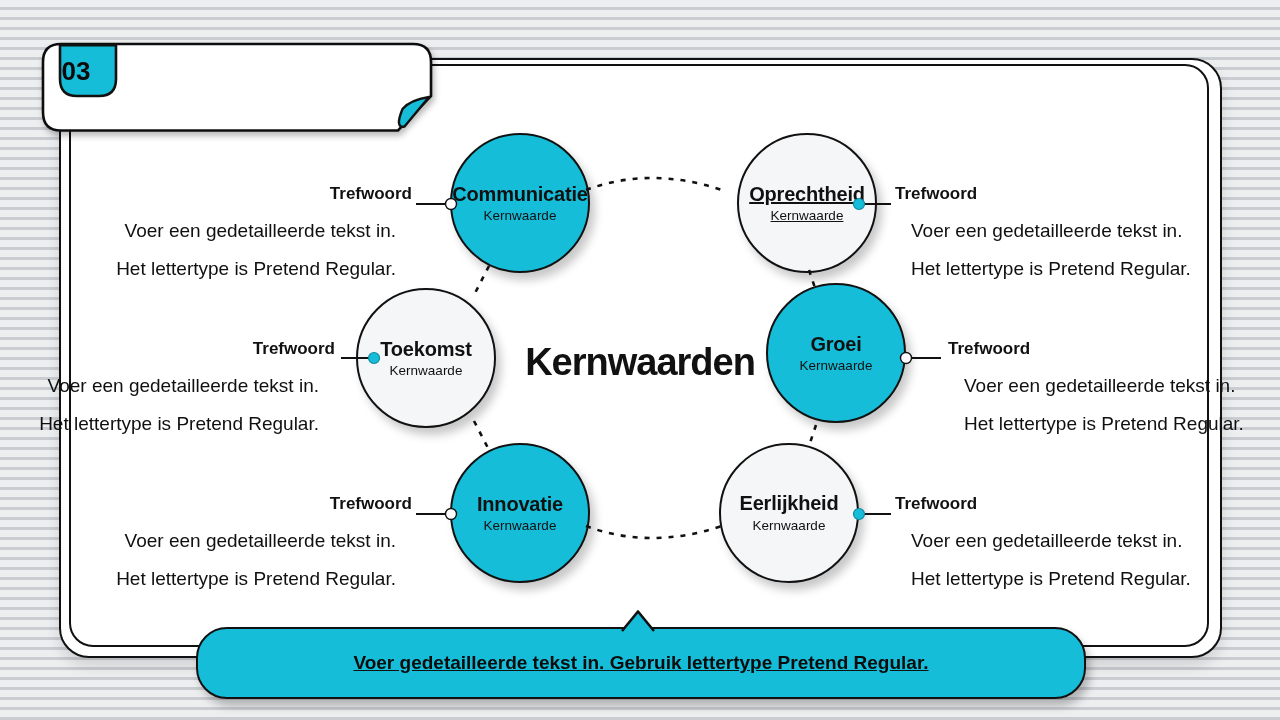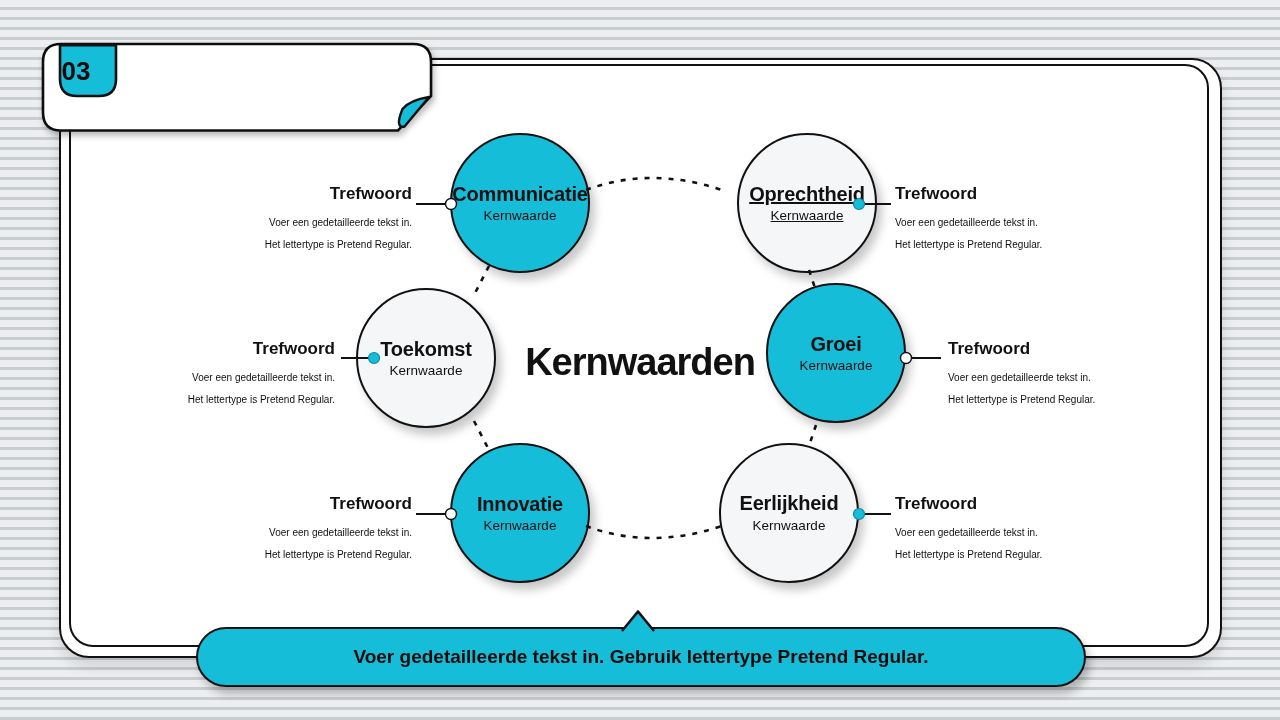--- a/index.html
+++ b/index.html
@@ -36,27 +36,28 @@
   .circle.light{background:#f5f6f8;}
   .circle .name{font-size:20px;font-weight:600;letter-spacing:-0.2px;line-height:1;}
   .circle .sub{font-size:13.5px;line-height:1;}
   .center-title{
     position:absolute;left:450px;top:341px;width:380px;
     text-align:center;font-size:38px;font-weight:700;letter-spacing:-1px;
   }
   .tb{position:absolute;white-space:nowrap;}
   .tb.align-right{text-align:right;}
   .tb .hd{font-size:17px;font-weight:700;margin:12px 0 8px 0;}
-  .tb .ln{font-size:10px;line-height:21.5px;margin:0;color:#101010;}
+  .tb .ln{font-size:19px;line-height:21.5px;margin:16px;color:#101010;}
   .pill{
-    position:absolute;left:196px;top:627px;width:890px;height:60px;
+    position:absolute;left:196px;top:627px;width:890px;height:72px;
     background:#16bdd9;border:2.6px solid #111;border-radius:31px;
     box-sizing:border-box;
     display:flex;align-items:center;justify-content:center;
     box-shadow:4px 7px 9px rgba(0,0,0,0.25);
+    text-decoration:underline;
   }
   .pill .note{font-size:19px;font-weight:600;color:#0b0b0b;}
   svg.decor{position:absolute;left:0;top:0;pointer-events:none;}
   .badge-num{
     position:absolute;left:60px;top:56px;width:32px;
     text-align:center;font-size:26px;font-weight:700;color:#0b0b0b;
   }
   .header-title{
     position:absolute;left:133px;top:71px;
     font-size:28px;font-weight:700;letter-spacing:-0.3px;

